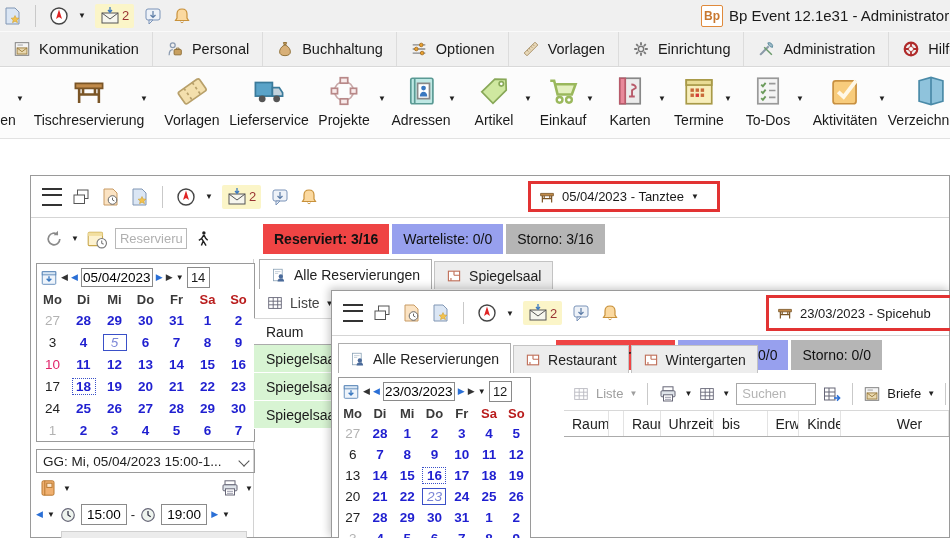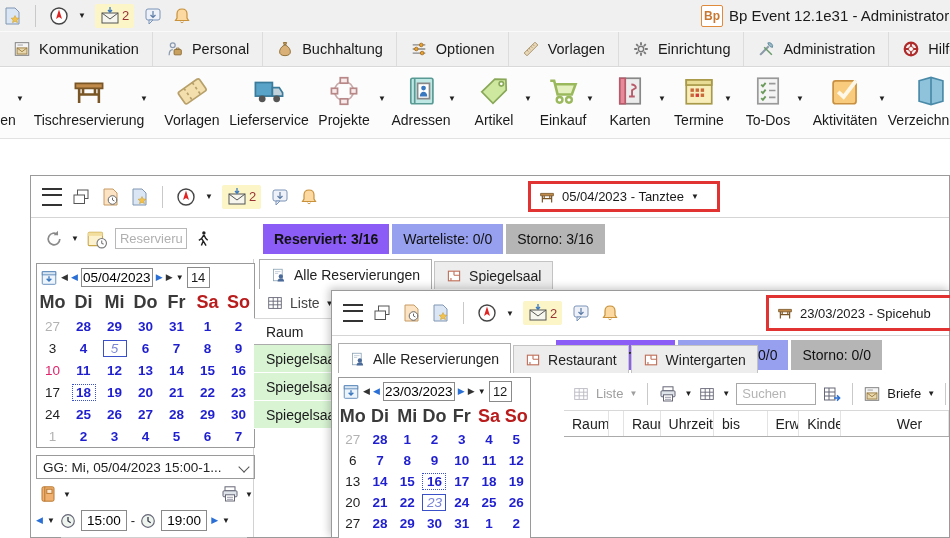--- a/index.html
+++ b/index.html
@@ -48,41 +48,41 @@
           padding:0 8px;box-sizing:border-box;background:transparent;}
   .wtitle{font-size:13px;color:#1a1a1a;white-space:nowrap;}
 
   .row2{position:absolute;left:0;right:0;display:flex;align-items:center;gap:7px;
         padding-left:13px;box-sizing:border-box;background:#fff;}
   .resinp{width:72px;height:21px;border:1px solid #b8b8b8;font-family:"Liberation Sans",sans-serif;
           font-size:13px;color:#444;padding:0 4px;box-sizing:border-box;}
   .resinp::placeholder{color:#b0b0b0;}
   .badges{position:absolute;display:flex;gap:3px;}
   .badge{height:30px;display:flex;align-items:center;padding:0 11px;font-size:14px;color:#111;white-space:nowrap;}
-  .bg-green{background:#8b5cf6;font-weight:bold;}
+  .bg-green{background:#ef4444;font-weight:bold;}
   .bg-blue{background:#97a0ee;}
   .bg-gray{background:#b5b5b5;}
 
   .tabs{position:absolute;display:flex;align-items:flex-end;height:30px;}
   .tab{display:flex;align-items:center;gap:7px;height:28px;padding:0 11px;font-size:14px;
        background:#ededed;border:1px solid #c3c3c3;border-bottom:none;margin-right:2px;white-space:nowrap;
        box-sizing:border-box;color:#222;}
   .tab.active{background:#fff;height:30px;border-color:#adadad;}
 
   
   .calbox{border:1px solid #9a9a9a;background:#fff;box-sizing:border-box;overflow:hidden;}
   .cal-hd{display:flex;align-items:center;gap:3px;padding:3px 3px 2px 3px;}
   .arr{font-size:9px;line-height:1;cursor:pointer;}
   .blk{color:#333}.blu{color:#2a6fd6}
   .dateinp{width:72px;height:19px;border:1px solid #8a8a8a;text-align:center;font-size:13.5px;
            font-family:"Liberation Sans",sans-serif;padding:0;box-sizing:border-box;}
   .wkbox{width:21px;height:19px;border:1px solid #8a8a8a;font-size:13px;display:flex;
          align-items:center;justify-content:center;background:#fff;}
   .calgrid{border-collapse:collapse;width:100%;table-layout:fixed;}
-  .calgrid th{font-size:18px;font-weight:bold;text-align:center;padding:2px 0;}
+  .calgrid th{font-size:13px;font-weight:bold;text-align:center;padding:2px 0;}
   .calgrid th.wd{color:#3a3a3a}.calgrid th.we{color:#b91c1c}
   .calgrid td{text-align:center;font-size:13.5px;padding:0;}
   .cal1 td{height:22px}.cal2 td{height:21px}
   .dv{display:inline-block;min-width:20px;padding:0 1px;font-weight:bold;color:#1f1fd0;}
   .c-g{color:#b2b2b2;font-weight:normal;}
   .c-p{color:#222;font-weight:normal;}
   .c-r{color:#e0246a;font-weight:normal;}
   .c-sel{color:#7a85d6;font-weight:normal;font-style:italic;border:1px solid #3a50c8;}
   .c-dot{border:1px dotted #3a50c8;}
 

